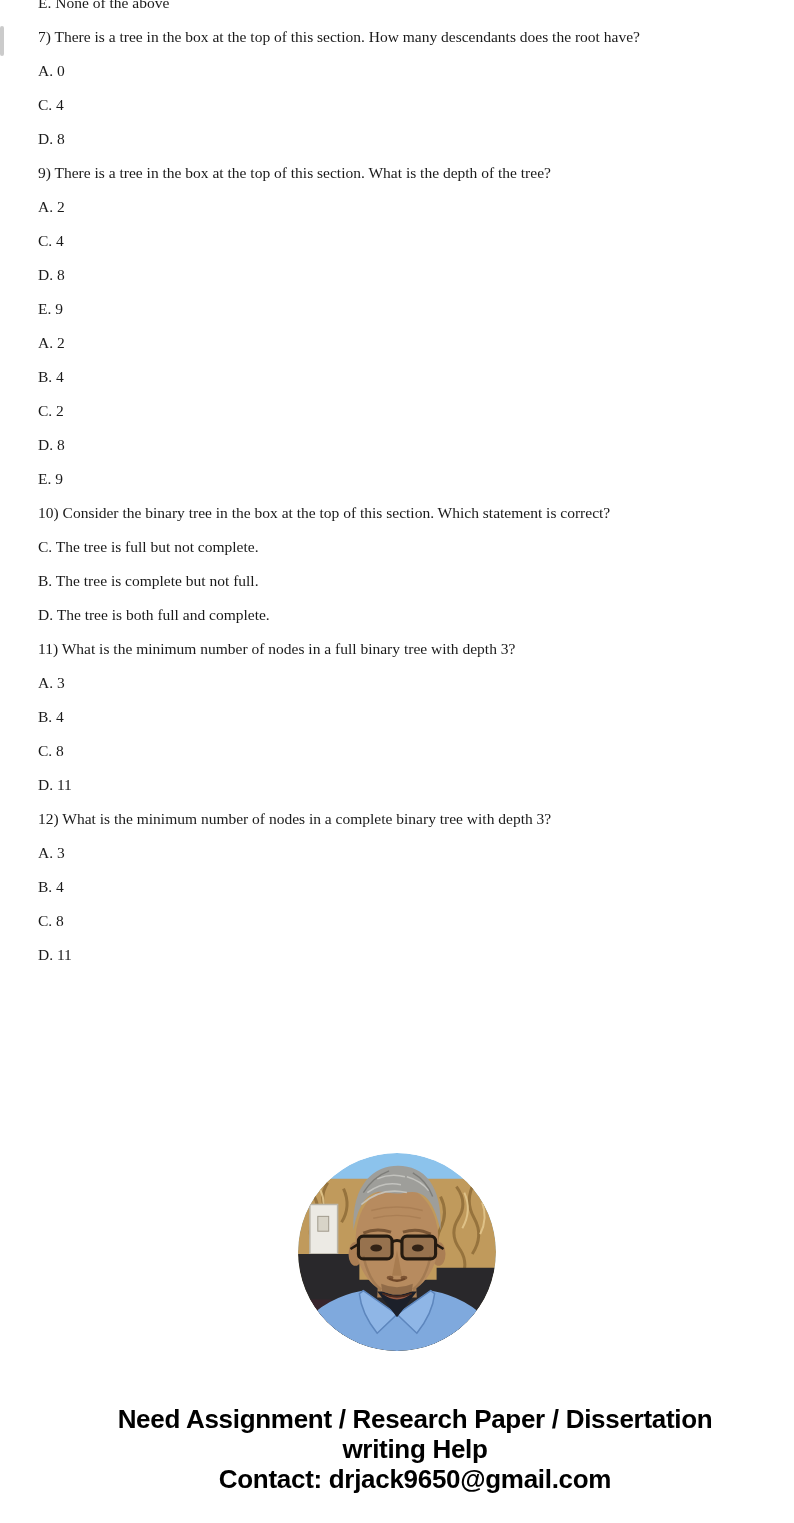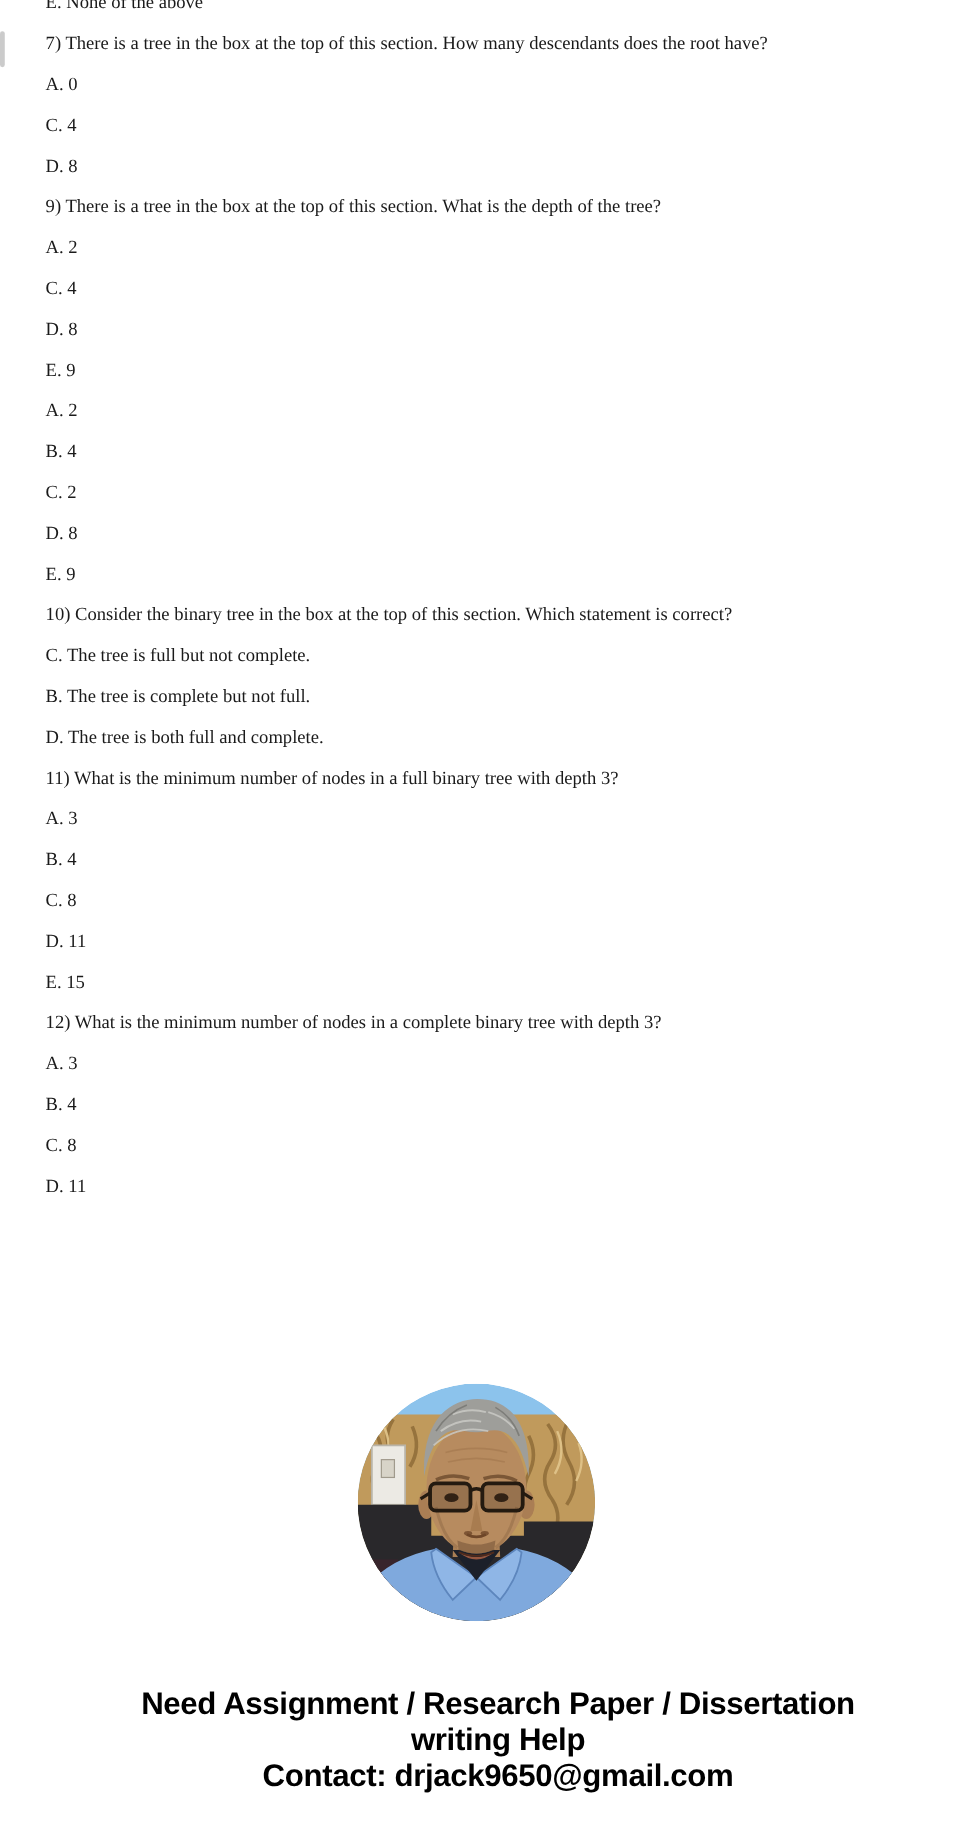--- a/index.html
+++ b/index.html
@@ -81,21 +81,20 @@
       <p class="qline">E. 9</p>
       <p class="qline">10) Consider the binary tree in the box at the top of this section. Which statement is correct?</p>
       <p class="qline">C. The tree is full but not complete.</p>
       <p class="qline">B. The tree is complete but not full.</p>
       <p class="qline">D. The tree is both full and complete.</p>
       <p class="qline">11) What is the minimum number of nodes in a full binary tree with depth 3?</p>
       <p class="qline">A. 3</p>
       <p class="qline">B. 4</p>
       <p class="qline">C. 8</p>
       <p class="qline">D. 11</p>
-      <p class="qline">E. 15</p>
       <p class="qline">12) What is the minimum number of nodes in a complete binary tree with depth 3?</p>
       <p class="qline">A. 3</p>
       <p class="qline">B. 4</p>
       <p class="qline">C. 8</p>
       <p class="qline">D. 11</p>
     </div>
 </div>
 
 <div class="photo-wrap">
   <svg viewBox="0 0 200 200" width="198" height="198" aria-hidden="true">

